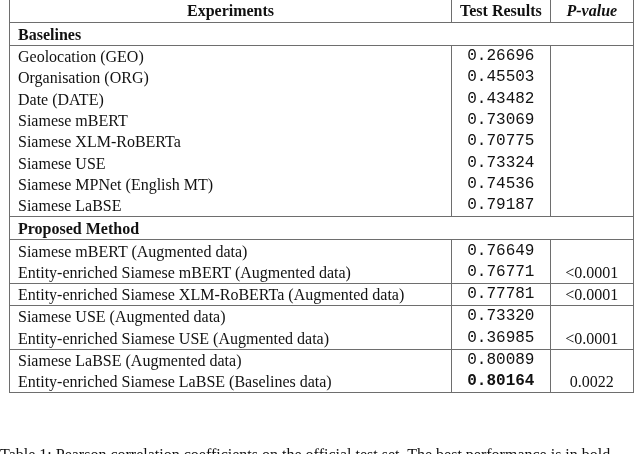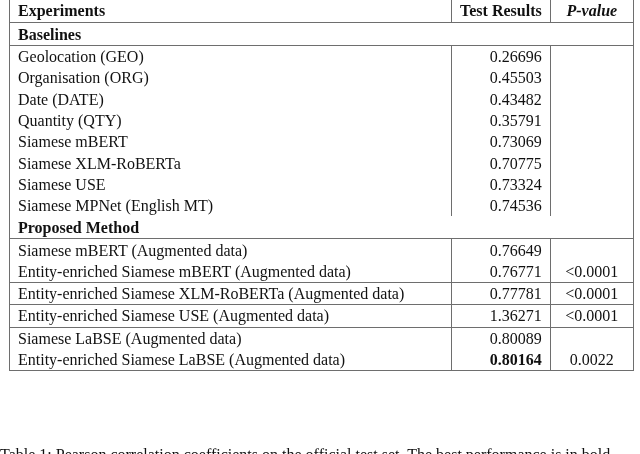--- a/index.html
+++ b/index.html
@@ -31,35 +31,35 @@
   .col-exp { width: 430px; text-align: left; }
   .col-res { width: 78px; text-align: center; }
   .col-p { width: 68px; text-align: center; font-style: italic; }
   tr.section td {
     font-weight: bold;
     border-bottom: 1.5px solid #6e6e6e;
     height: 22px;
     margin-top: 40px;
   }
   tr.group-end td { border-bottom: 1.5px solid #6e6e6e; }
-  td.res { text-align: right; }
+  td.res { text-align: center; font-family: Liberation Mono, monospace; }
   td.p { text-align: center; }
   td.bold { font-weight: bold; }
   .caption {
     position: absolute; left: 0px; top: 446px;
     font-size: 16px; white-space: nowrap; color: #111;
   }
 </style>
 </head>
 <body>
 
 <table class="results">
   <thead>
     <tr>
-      <th class="col-exp" style="">Experiments</th>
+      <th class="col-exp" style="text-align:center">Experiments</th>
       <th class="col-res">Test Results</th>
       <th class="col-p">P-value</th>
     </tr>
   </thead>
   <tbody>
     <tr class="section">
       <td colspan="3">Baselines</td>
     </tr>
     <tr>
       <td>Geolocation (GEO)</td>
@@ -70,42 +70,42 @@
       <td>Organisation (ORG)</td>
       <td class="res">0.45503</td>
       <td class="p"></td>
     </tr>
     <tr>
       <td>Date (DATE)</td>
       <td class="res">0.43482</td>
       <td class="p"></td>
     </tr>
     <tr>
-      <td>Quantity (QTY)</td>
-      <td class="res">0.35791</td>
-      <td class="p"></td>
-    </tr>
-    <tr>
       <td>Siamese mBERT</td>
       <td class="res">0.73069</td>
       <td class="p"></td>
     </tr>
     <tr>
       <td>Siamese XLM-RoBERTa</td>
       <td class="res">0.70775</td>
       <td class="p"></td>
     </tr>
     <tr>
       <td>Siamese USE</td>
       <td class="res">0.73324</td>
       <td class="p"></td>
     </tr>
     <tr>
       <td>Siamese MPNet (English MT)</td>
       <td class="res">0.74536</td>
+      <td class="p"></td>
+    </tr>
+    <tr class="group-end">
+      <td>Siamese LaBSE</td>
+      <td class="res">0.79187</td>
       <td class="p"></td>
     </tr>
 
     <tr class="section">
       <td colspan="3">Proposed Method</td>
     </tr>
     <tr>
       <td>Siamese mBERT (Augmented data)</td>
       <td class="res">0.76649</td>
       <td class="p"></td>
@@ -113,31 +113,36 @@
     <tr class="group-end">
       <td>Entity-enriched Siamese mBERT (Augmented data)</td>
       <td class="res">0.76771</td>
       <td class="p">&lt;0.0001</td>
     </tr>
     <tr class="group-end">
       <td>Entity-enriched Siamese XLM-RoBERTa (Augmented data)</td>
       <td class="res">0.77781</td>
       <td class="p">&lt;0.0001</td>
     </tr>
+    <tr>
+      <td>Siamese USE (Augmented data)</td>
+      <td class="res">0.73320</td>
+      <td class="p"></td>
+    </tr>
     <tr class="group-end">
       <td>Entity-enriched Siamese USE (Augmented data)</td>
-      <td class="res">1.36271</td>
+      <td class="res">0.36985</td>
       <td class="p">&lt;0.0001</td>
     </tr>
     <tr>
       <td>Siamese LaBSE (Augmented data)</td>
       <td class="res">0.80089</td>
       <td class="p"></td>
     </tr>
     <tr class="group-end">
-      <td>Entity-enriched Siamese LaBSE (Augmented data)</td>
+      <td>Entity-enriched Siamese LaBSE (Baselines data)</td>
       <td class="res bold">0.80164</td>
       <td class="p">0.0022</td>
     </tr>
   </tbody>
 </table>
 
 <div class="caption">Table 1: Pearson correlation coefficients on the official test set. The best performance is in bold</div>
 
 </body></html>

